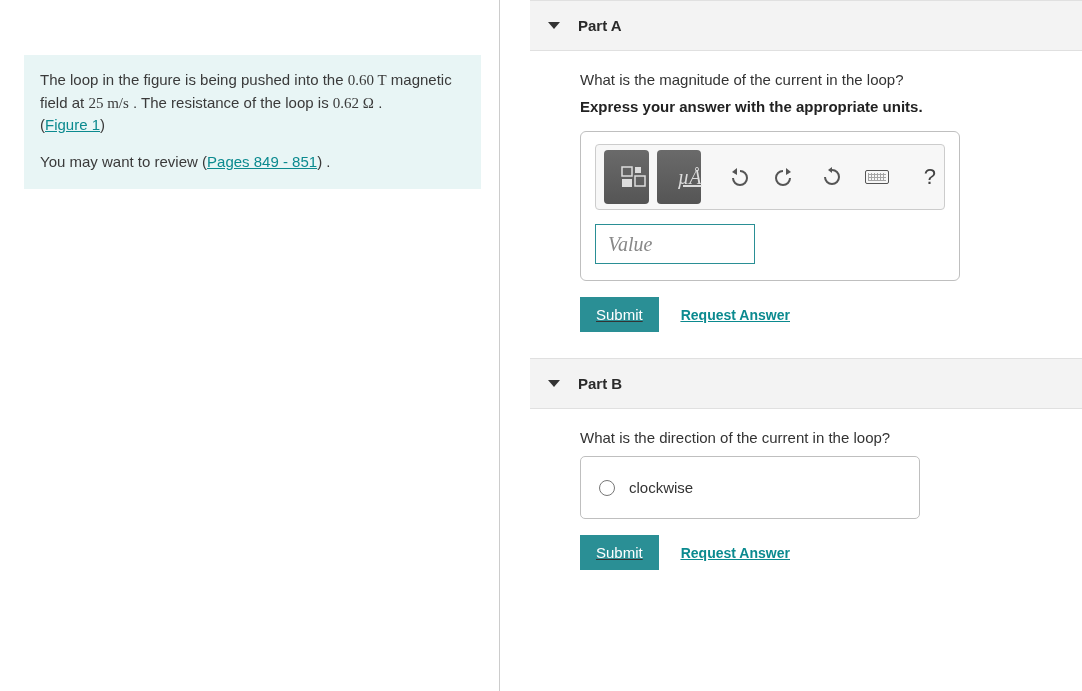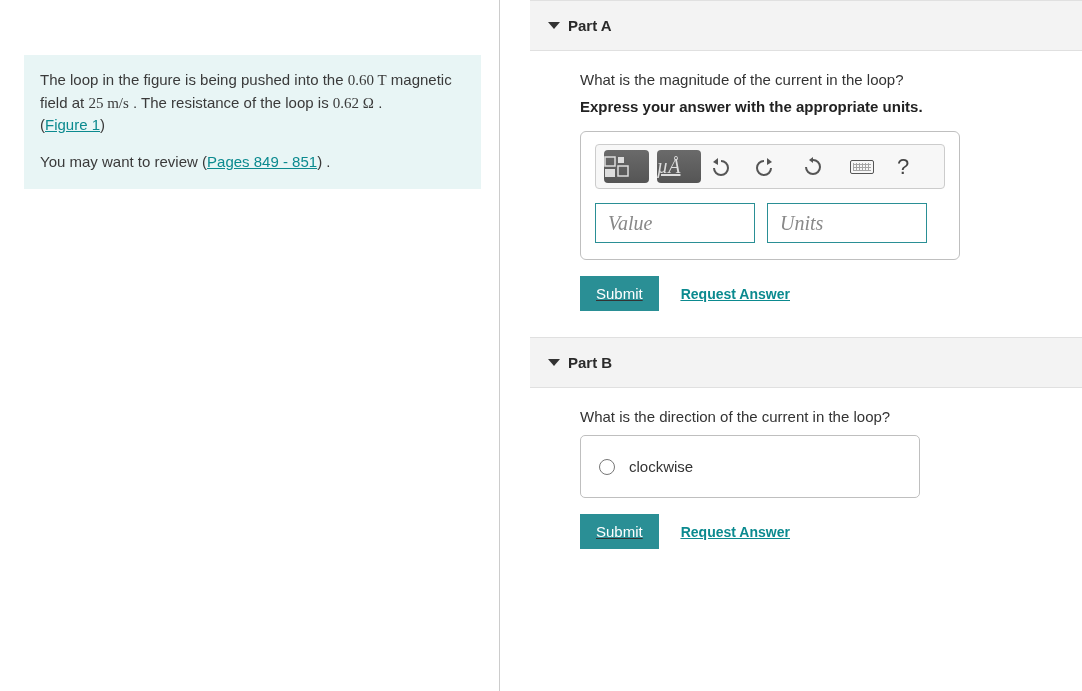--- a/index.html
+++ b/index.html
@@ -34,21 +34,21 @@
     flex: 1;
     padding: 0 0 0 30px;
   }
   .part-header {
     background: #f3f3f3;
     border-top: 1px solid #e0e0e0;
     border-bottom: 1px solid #e0e0e0;
     padding: 16px 18px 16px 18px;
     display: flex;
     align-items: center;
-    gap: 8px;
+    gap: 18px;
   }
   .caret {
     width: 0; height: 0;
     border-left: 6px solid transparent;
     border-right: 6px solid transparent;
     border-top: 7px solid #333;
   }
   .part-title { font-weight: bold; color: #2a2a2a; font-size: 15px; }
   .part-body { padding: 20px 28px 26px 50px; }
   .question { color: #333; margin-bottom: 10px; font-size: 15px; }
@@ -64,22 +64,22 @@
     display: flex;
     align-items: center;
     gap: 8px;
     border: 1px solid #ccc;
     border-radius: 4px;
     padding: 5px 8px;
     margin-bottom: 14px;
     background: #f7f7f7;
   }
   .tb-btn {
-    width: 40px; height: 33px;
-    display: flex; align-items: center; justify-content: flex-start;
+    width: 40px; height: 54px;
+    display: flex; align-items: center; justify-content: flex-end;
     border-radius: 4px;
     cursor: pointer;
     color: #555;
     font-size: 18px;
   }
   .tb-dark {
     background: linear-gradient(#6a6a6a,#555);
     color: #eee;
     width: 46px;
   }
@@ -200,21 +200,20 @@
                 <path d="M10 0 L10 6 L6 3 Z" fill="#555"></path>
               </svg>
           </div>
           <div class="tb-btn">
             <div class="keyboard-icon"></div>
           </div>
           <div class="tb-btn" style="font-size:22px;color:#444;">?</div>
         </div>
         <div class="inputs-row">
           <div class="val-input">Value</div>
-          <div class="unit-input">Units</div>
         </div>
       </div>
 
       <div class="actions">
         <button class="submit-btn">Submit</button>
         <span class="request-link">Request Answer</span>
       </div>
     </div>
 
     <div class="part-header">

